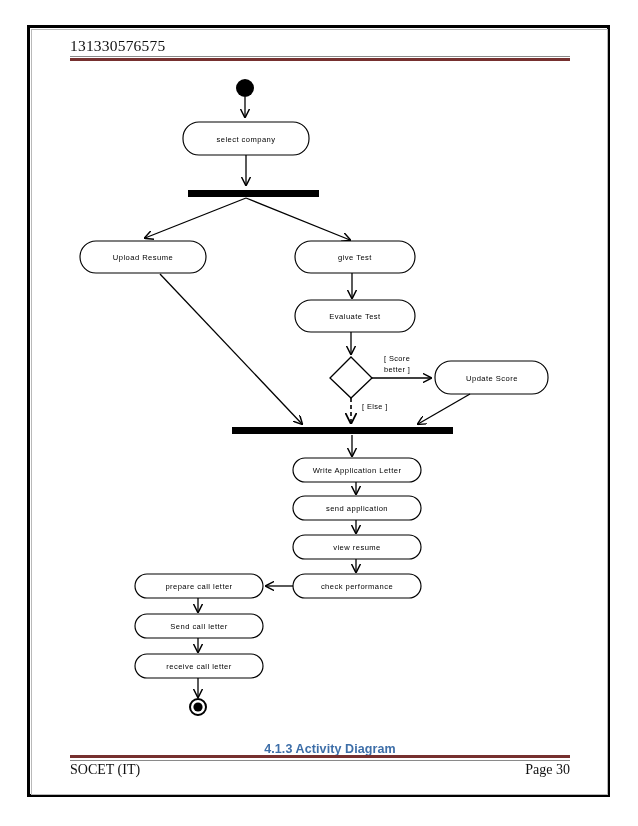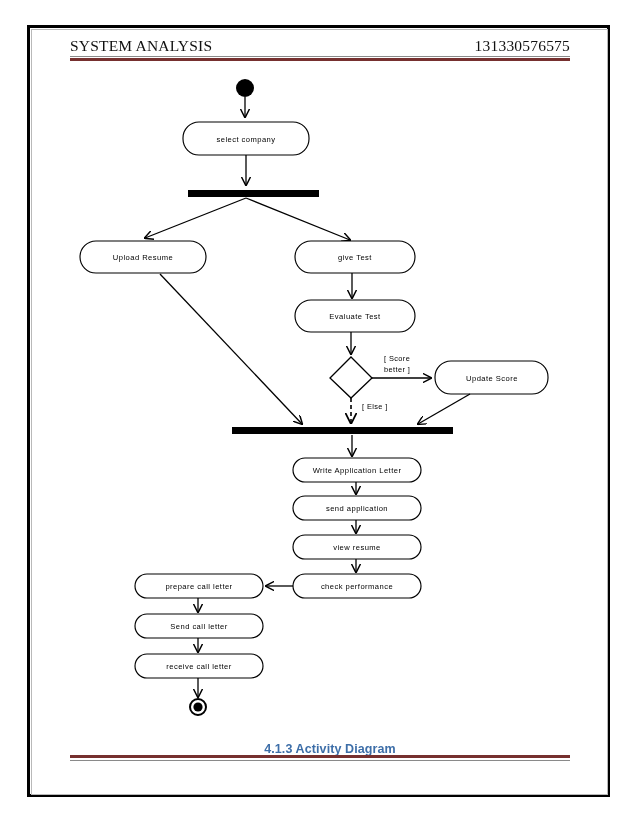--- a/index.html
+++ b/index.html
@@ -152,21 +152,20 @@
 </style>
 </head>
 <body>
 
 <div id="page">
 
   <div class="page-border-outer"></div>
   <div class="page-border-inner"></div>
 
   <div class="doc-header">
-    <span>SYSTEM ANALYSIS</span>
     <span>131330576575</span>
   </div>
   <div class="header-rule-thin"></div>
   <div class="header-rule-thick"></div>
 
   <div id="diagram-canvas">
     <svg id="diagram-svg" width="638" height="826" viewBox="0 0 638 826" xmlns="http://www.w3.org/2000/svg">
       <defs>
         <marker id="arrow" viewBox="0 0 10 10" refX="9" refY="5" markerWidth="7" markerHeight="7" orient="auto-start-reverse">
           <path d="M 0 0 L 10 5 L 0 10" fill="none" stroke="#000000" stroke-width="1.6"></path>
@@ -282,14 +281,18 @@
         <circle class="node-final-ring" cx="198" cy="707" r="8"></circle>
         <circle class="node-final-dot" cx="198" cy="707" r="4.6"></circle>
       </g>
     </svg>
   </div>
 
   <div class="figure-caption">4.1.3 Activity Diagram</div>
 
   <div class="footer-rule-thick"></div>
   <div class="footer-rule-thin"></div>
+  <div class="doc-footer">
+    <span>SOCET (IT)</span>
+    <span>Page 30</span>
+  </div>
 
 </div>
 
 </body></html>

